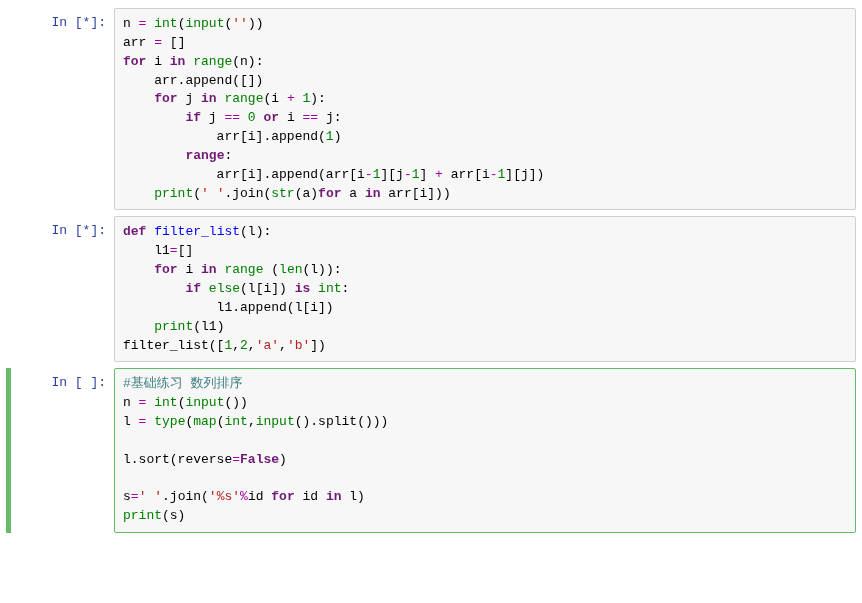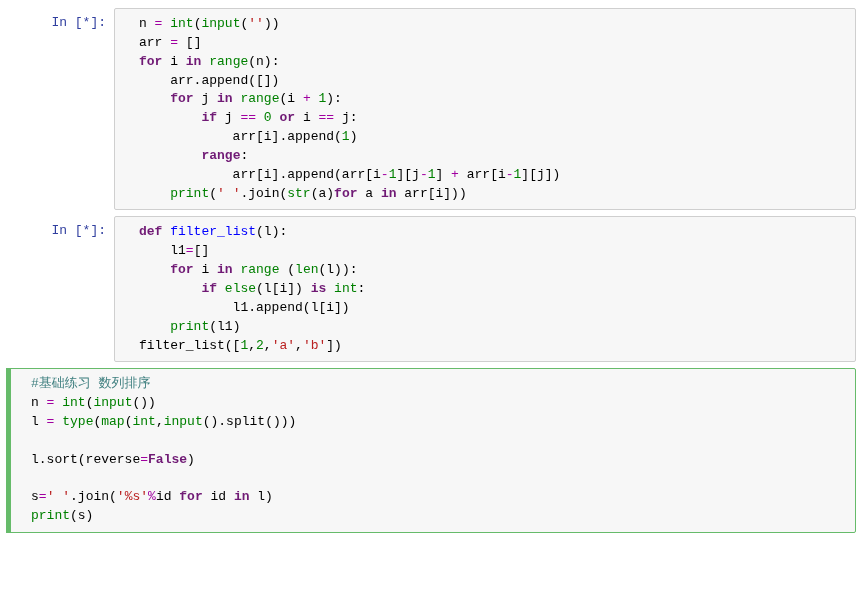--- a/index.html
+++ b/index.html
@@ -31,21 +31,21 @@
     font-size: 13px;
     line-height: 1.35;
     user-select: none;
   }
   .prompt-area .status { color: #303F9F; }
   .input-area {
     flex: 1;
     border: 1px solid #cfcfcf;
     background: #f7f7f7;
     border-radius: 2px;
-    padding: 6px 24px;
+    padding: 6px 8px;
     line-height: 1.45;
     white-space: pre;
     overflow-x: auto;
     font-family: "SimSun", "NSimSun", "Consolas", "Courier New", monospace;
     font-size: 13px;
     color: #000;
   }
   .cell.selected .input-area {
     border-color: #66BB6A;
   }
@@ -78,20 +78,21 @@
       <div class="prompt-area"><span>In  </span><span class="status">[*]:</span></div>
       <div class="input-area"><span class="c-kw">def</span> <span class="c-def">filter_list</span>(l):
     l1<span class="c-op">=</span>[]
     <span class="c-kw">for</span> i <span class="c-kw">in</span> <span class="c-bi">range</span> (<span class="c-bi">len</span>(l)):
         <span class="c-kw">if</span> <span class="c-bi">else</span>(l[i]) <span class="c-kw">is</span> <span class="c-bi">int</span>:
             l1.append(l[i])
     <span class="c-bi">print</span>(l1)
 filter_list([<span class="c-num">1</span>,<span class="c-num">2</span>,<span class="c-str">'a'</span>,<span class="c-str">'b'</span>])</div>
     </div>
     <div class="cell selected running">
+      <div class="prompt-area"><span>In  </span><span class="status">[ ]:</span></div>
       <div class="input-area"><span class="c-cm">#基础练习 数列排序</span>
 n <span class="c-op">=</span> <span class="c-bi">int</span>(<span class="c-bi">input</span>())
 l <span class="c-op">=</span> <span class="c-bi">type</span>(<span class="c-bi">map</span>(<span class="c-bi">int</span>,<span class="c-bi">input</span>().split()))
 
 l.sort(reverse<span class="c-op">=</span><span class="c-kw">False</span>)
 
 s<span class="c-op">=</span><span class="c-str">' '</span>.join(<span class="c-str">'%s'</span><span class="c-op">%</span>id <span class="c-kw">for</span> id <span class="c-kw">in</span> l)
 <span class="c-bi">print</span>(s)</div>
     </div>
   </div>

